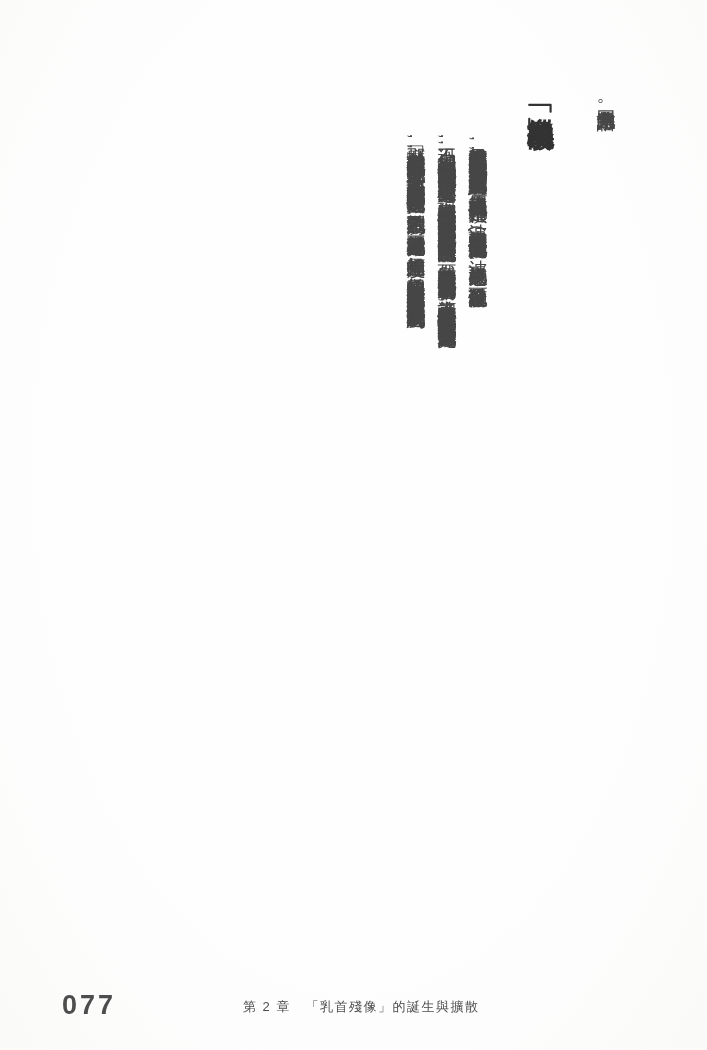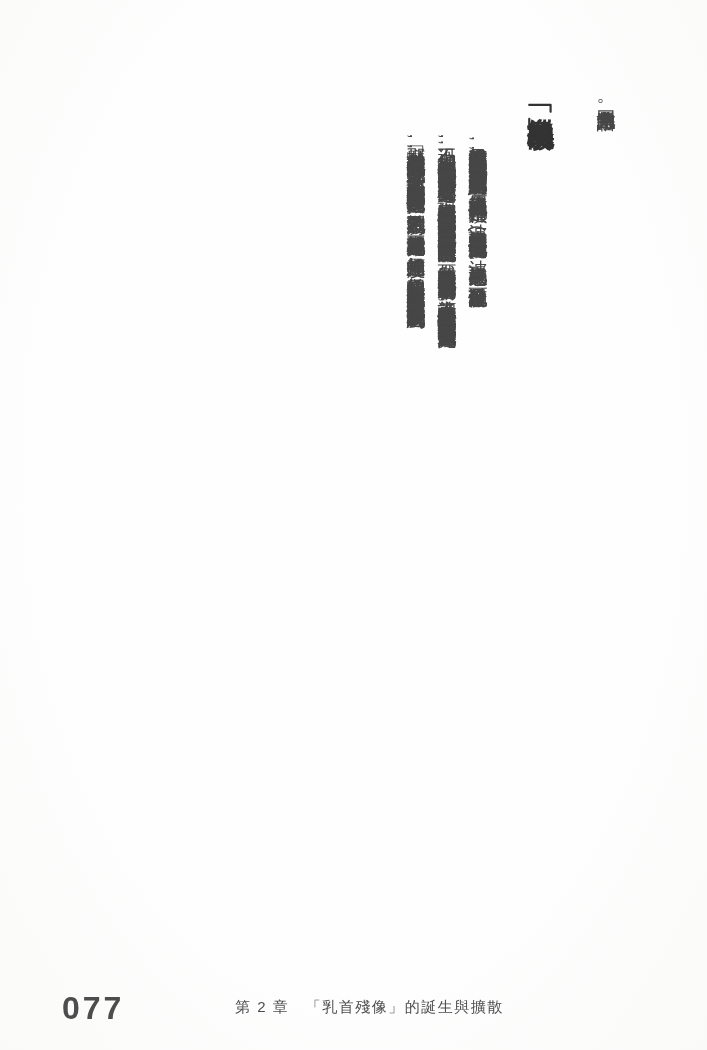--- a/index.html
+++ b/index.html
@@ -44,30 +44,30 @@
     font-size: 27px;
     line-height: 45px;
     font-weight: bold;
     letter-spacing: 1px;
     color: #333333;
   }
   .page-number {
     position: absolute;
     left: 62px;
     top: 990px;
-    font-size: 32px;
+    font-size: 27px;
     font-weight: bold;
     letter-spacing: 3px;
     color: #4d4d4d;
   }
   .footer-chapter {
     position: absolute;
-    left: 235px;
+    left: 243px;
     top: 998px;
-    font-size: 15px;
+    font-size: 13px;
     letter-spacing: 1.5px;
     color: #4d4d4d;
   }
 </style>
 </head>
 <body>
 
 <div class="page">
 
   <div class="text-block">

